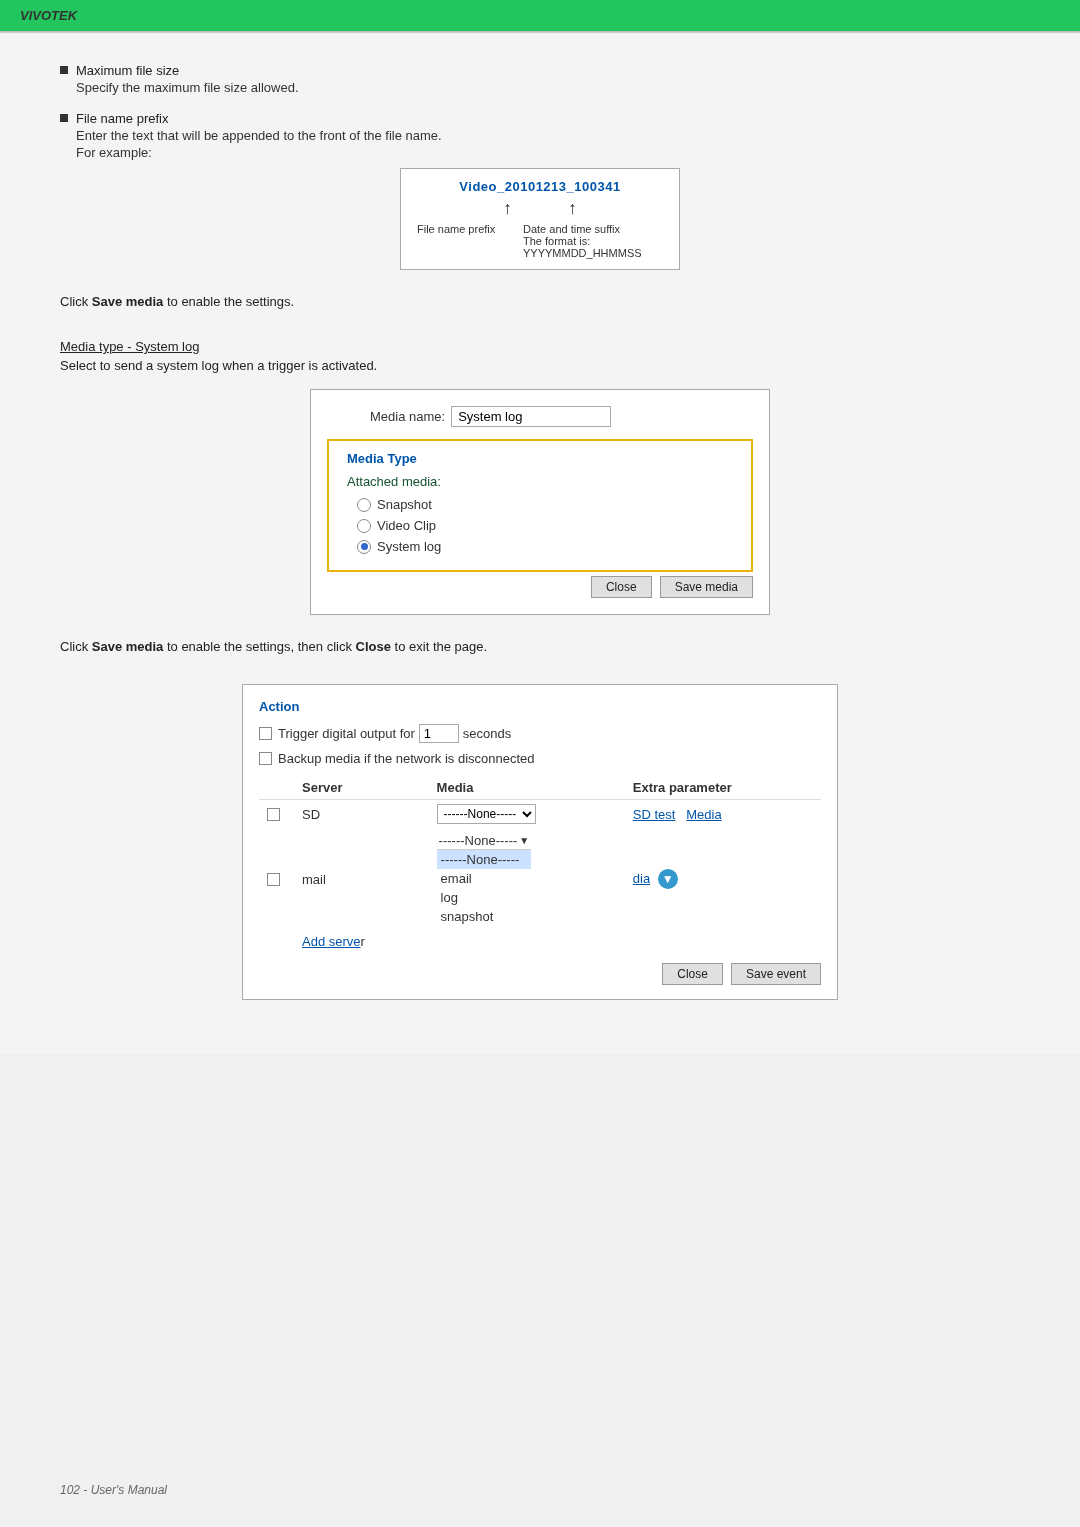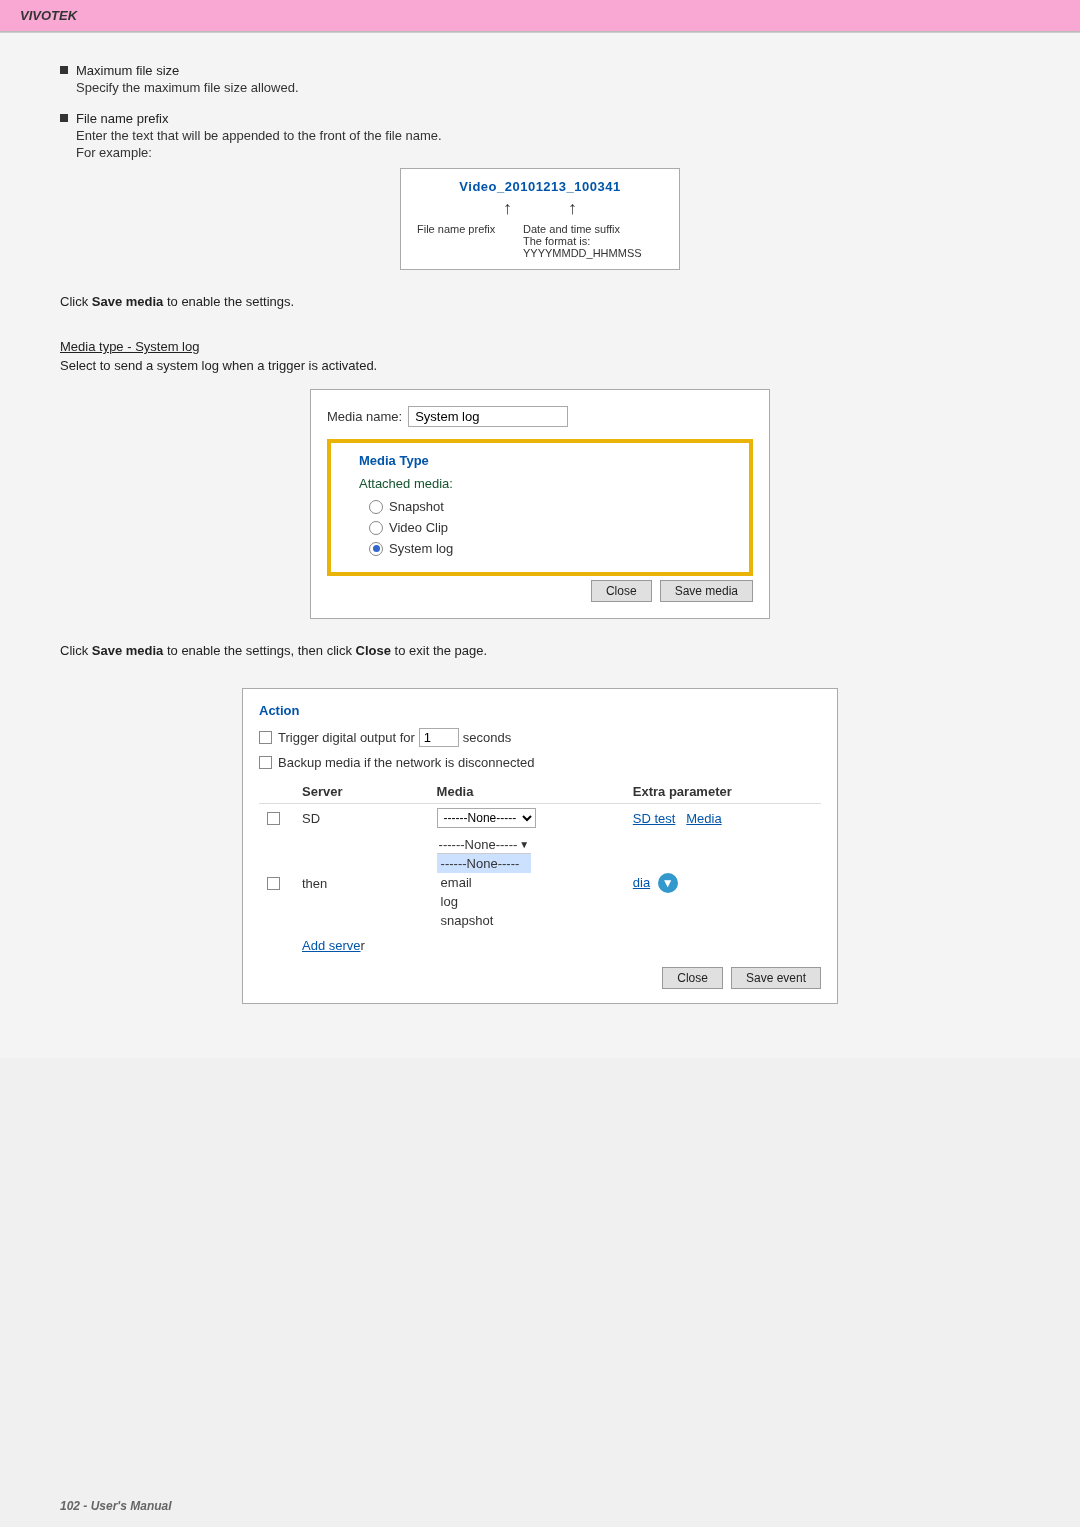--- a/index.html
+++ b/index.html
@@ -9,21 +9,21 @@
       background: #e8e8e8;
       color: #222;
     }
     .page {
       width: 1080px;
       min-height: 1527px;
       background: #f0f0f0;
       position: relative;
     }
     .header {
-      background: #f9a8d4;
+      background: #22c55e;
       padding: 8px 20px;
       border-bottom: 1px solid #bbb;
     }
     .header-brand {
       font-style: italic;
       font-weight: bold;
       font-size: 13px;
       color: #333;
     }
     .content {
@@ -136,31 +136,32 @@
     }
     .media-name-row {
       display: flex;
       align-items: center;
       margin-bottom: 12px;
     }
     .media-name-label {
       font-size: 13px;
       color: #333;
       margin-right: 6px;
+      margin-left: 43px;
     }
     .media-name-input {
       border: 1px solid #aaa;
       padding: 2px 6px;
       font-size: 13px;
       width: 160px;
       background: #fff;
     }
     .media-type-box {
-      border: 4px solid #eab308;
-      padding: 10px 28px;
+      border: 2px solid #eab308;
+      padding: 10px 18px;
     }
     .media-type-title {
       font-size: 13px;
       font-weight: bold;
       color: #0055aa;
       margin-bottom: 8px;
     }
     .attached-label {
       font-size: 13px;
       color: #14532d;
@@ -302,26 +303,25 @@
       font-weight: bold;
     }
     .action-buttons {
       display: flex;
       justify-content: flex-end;
       gap: 8px;
       margin-top: 10px;
     }
     .footer {
       position: absolute;
-      bottom: 14px;
+      bottom: 30px;
       left: 60px;
       font-style: italic;
       font-size: 12px;
       color: #666;
-      font-weight: bold;
     }
     .horizontal-rule {
       border: none;
       border-top: 1px solid #ccc;
       margin: 0;
     }
     .inline-dropdown-top {
       display: flex;
       align-items: center;
       padding: 1px 2px;
@@ -472,21 +472,21 @@
               <td>
                 <span class="link-blue">SD test</span>&nbsp;&nbsp;
                 <span class="link-blue">Media</span>
               </td>
             </tr>
 
             <tr>
               <td>
                   <div class="checkbox-box"></div>
                 </td>
-              <td>then</td>
+              <td>mail</td>
               <td>
                 
                 <div style="display:inline-flex; flex-direction:column; vertical-align:top;">
                   <div class="inline-dropdown-top">
                     <span>------None-----</span>
                     <span class="inline-dropdown-arrow">▼</span>
                   </div>
                   <div class="inline-dropdown-list">
                     <div class="inline-dropdown-item highlight">------None-----</div>
                     <div class="inline-dropdown-item">email</div>

